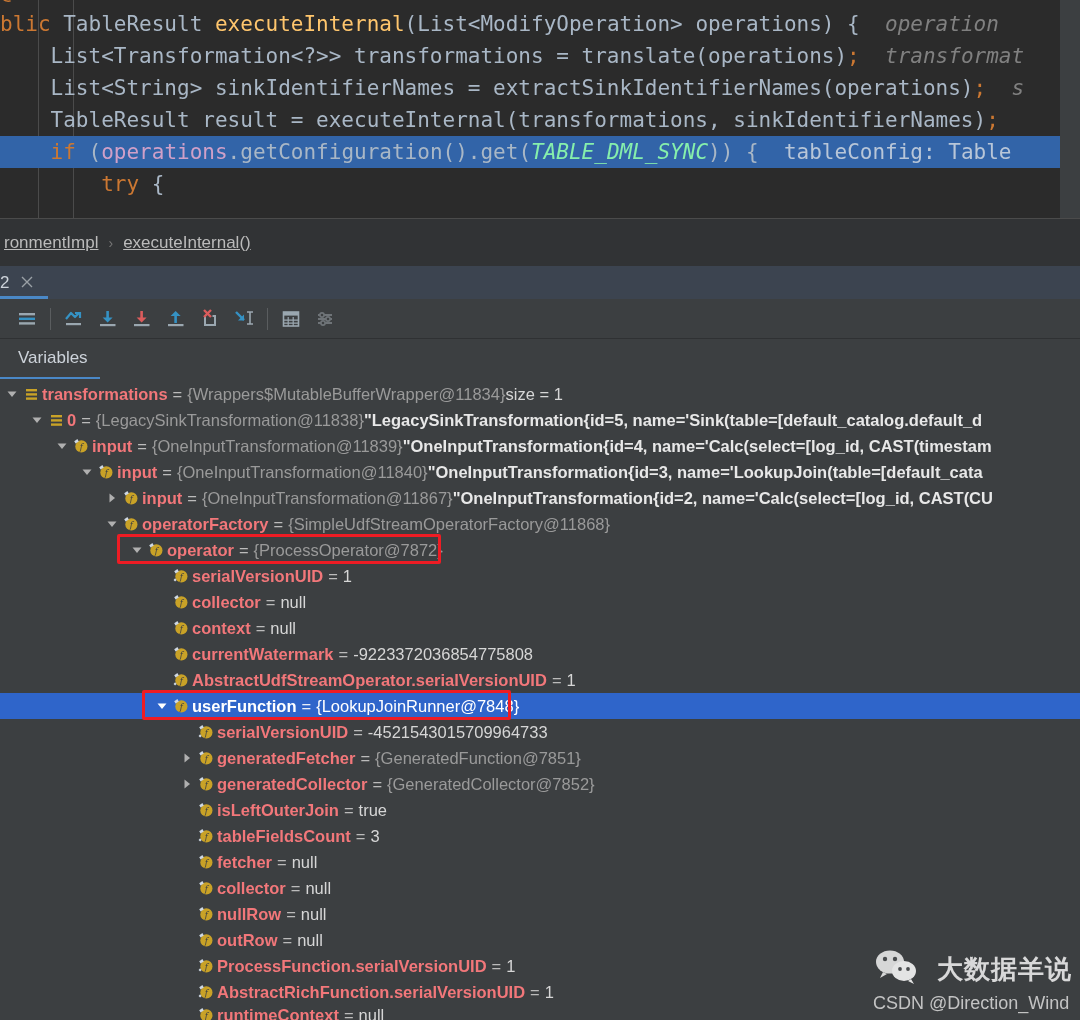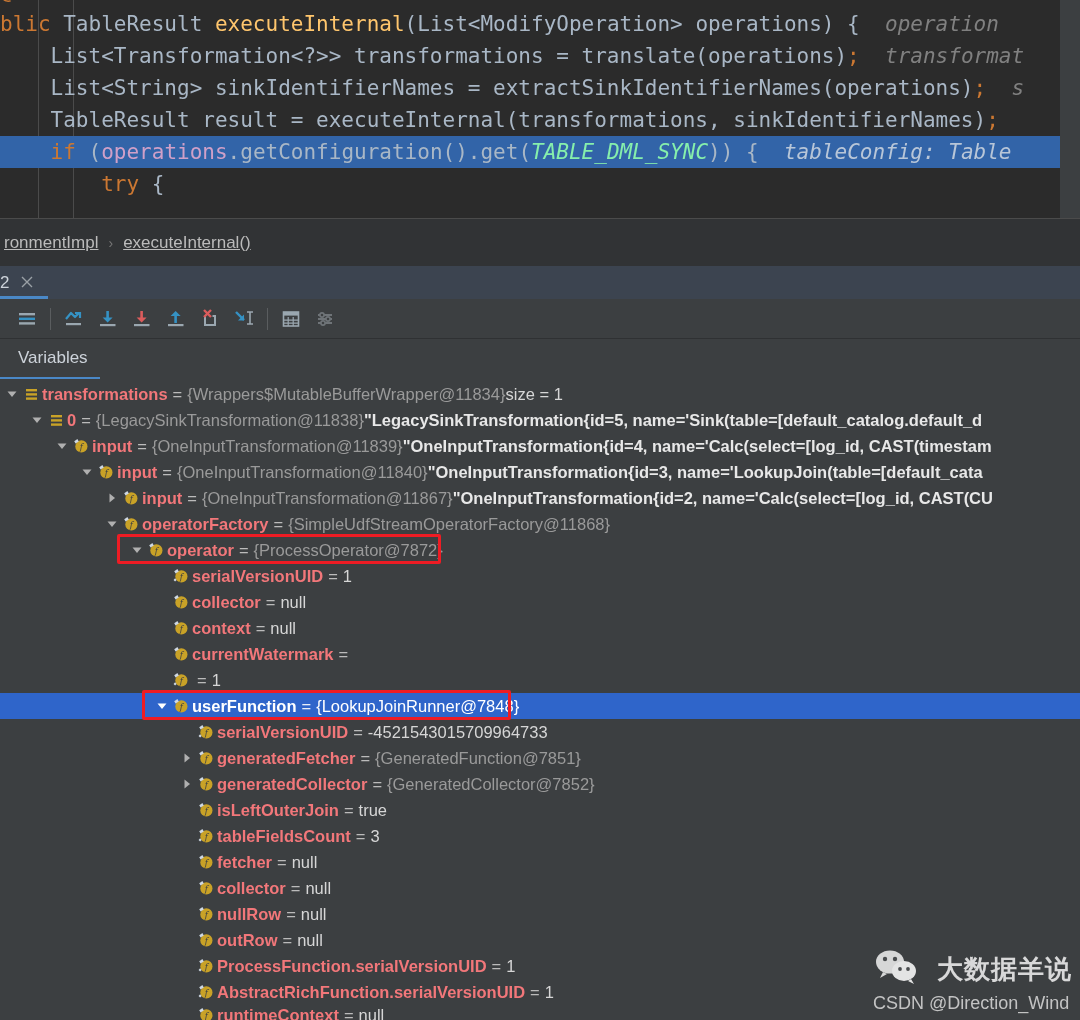--- a/index.html
+++ b/index.html
@@ -22,21 +22,21 @@
   }
   .code-line.selected { background: #3264a8; }
   .code-line .txt { display: inline-block; padding-left: 0px; }
   .kw      { color: #cc7832; }
   .mth     { color: #ffc66d; }
   .fld     { color: #d0a0c8; }
   .stat    { color: #86efac; font-style: italic; }
   .punc    { color: #cc7832; }
   .plain   { color: #a9b7c6; }
   .hint    { color: #808080; font-style: italic; }
-  .hint-sel{ color: #b8c6d8; font-style: italic; }
+  .hint-sel{ color: #b8c6d8; }
   .gutter-guide {
     position: absolute; top: 0; width: 1px; height: 100%;
     background: #4b4b4b;
   }
 
   
   #breadcrumb {
     position: absolute; left: 0; top: 218px; width: 1080px; height: 48px;
     background: #313335; border-top: 1px solid #4b4b4b;
     display: flex; align-items: center; color: #bbbbbb; font-size: 17px;
@@ -438,32 +438,34 @@
         <span class="arrow"></span>
         <span class="ico">
           <svg width="16" height="16" viewBox="0 0 16 16">
             <circle cx="8.4" cy="8.4" r="6.1" fill="#c9a227"></circle>
             <text x="8.4" y="11.6" font-size="8.5" font-family="DejaVu Serif, serif" font-style="italic" fill="#3c3f41" text-anchor="middle">f</text>
             <path d="M1.2 3.2 L4.4 1 L5.8 3.6 L2.6 5.6 Z" fill="#cfd8e3"></path>
           </svg>
         </span>
         <span class="nm">currentWatermark</span>
         <span class="eq">=</span>
+        <span class="num">-9223372036854775808</span>
       </div>
       <div class="row">
         <span style="flex: 0 0 154px;"></span>
         <span class="arrow"></span>
         <span class="ico">
           <svg width="16" height="16" viewBox="0 0 16 16">
             <circle cx="8.4" cy="8.4" r="6.1" fill="#c9a227"></circle>
             <text x="8.4" y="11.6" font-size="8.5" font-family="DejaVu Serif, serif" font-style="italic" fill="#3c3f41" text-anchor="middle">f</text>
             <path d="M1.2 3.2 L4.4 1 L5.8 3.6 L2.6 5.6 Z" fill="#cfd8e3"></path>
             <path d="M1.0 10.8 L3.2 10.8 L3.2 13 L1.0 13 Z" fill="#cfd8e3" transform="rotate(45 2.1 11.9)"></path>
           </svg>
         </span>
+        <span class="nm">AbstractUdfStreamOperator.serialVersionUID</span>
         <span class="eq">=</span>
         <span class="num">1</span>
       </div>
       <div class="row sel">
         <span style="flex: 0 0 154px;"></span>
         <span class="arrow">
           <svg width="12" height="12" viewBox="0 0 12 12">
             <path d="M1.5 3.5 L10.5 3.5 L6 9 Z" fill="#ffffff"></path>
           </svg>
         </span>

